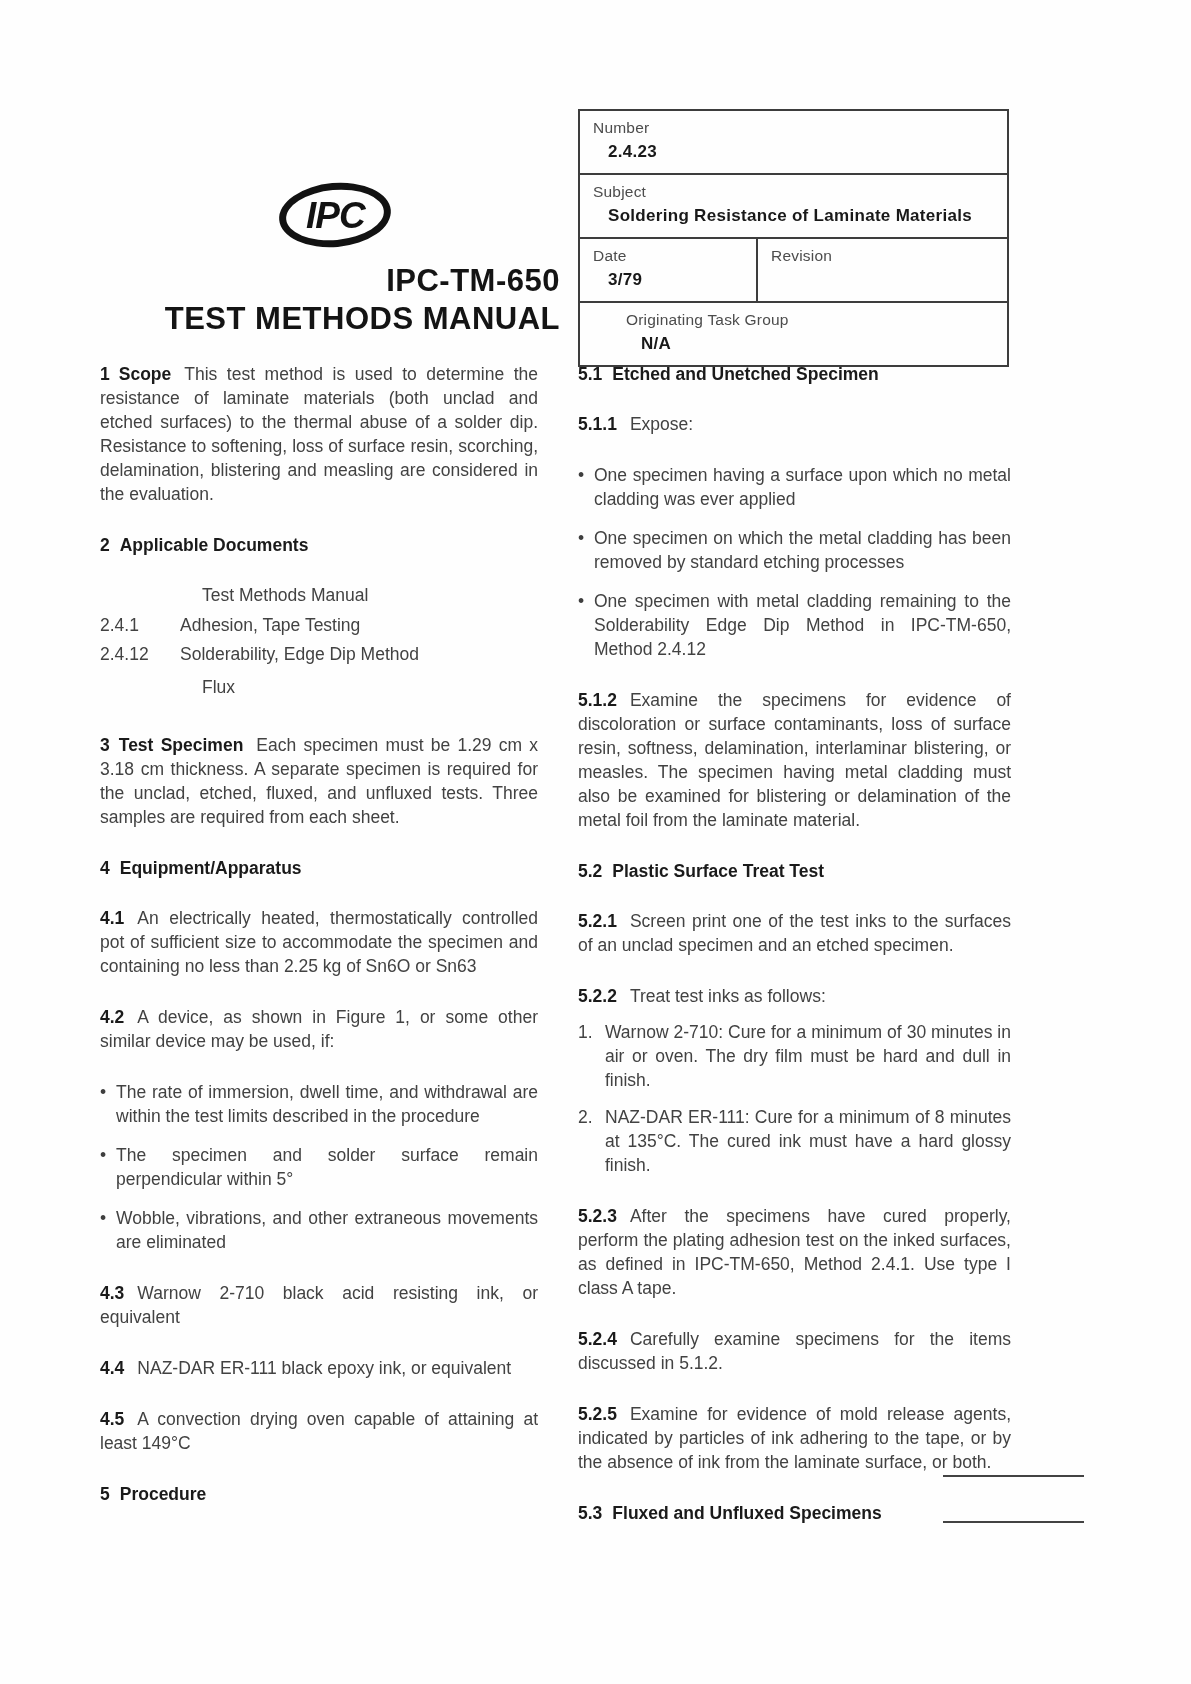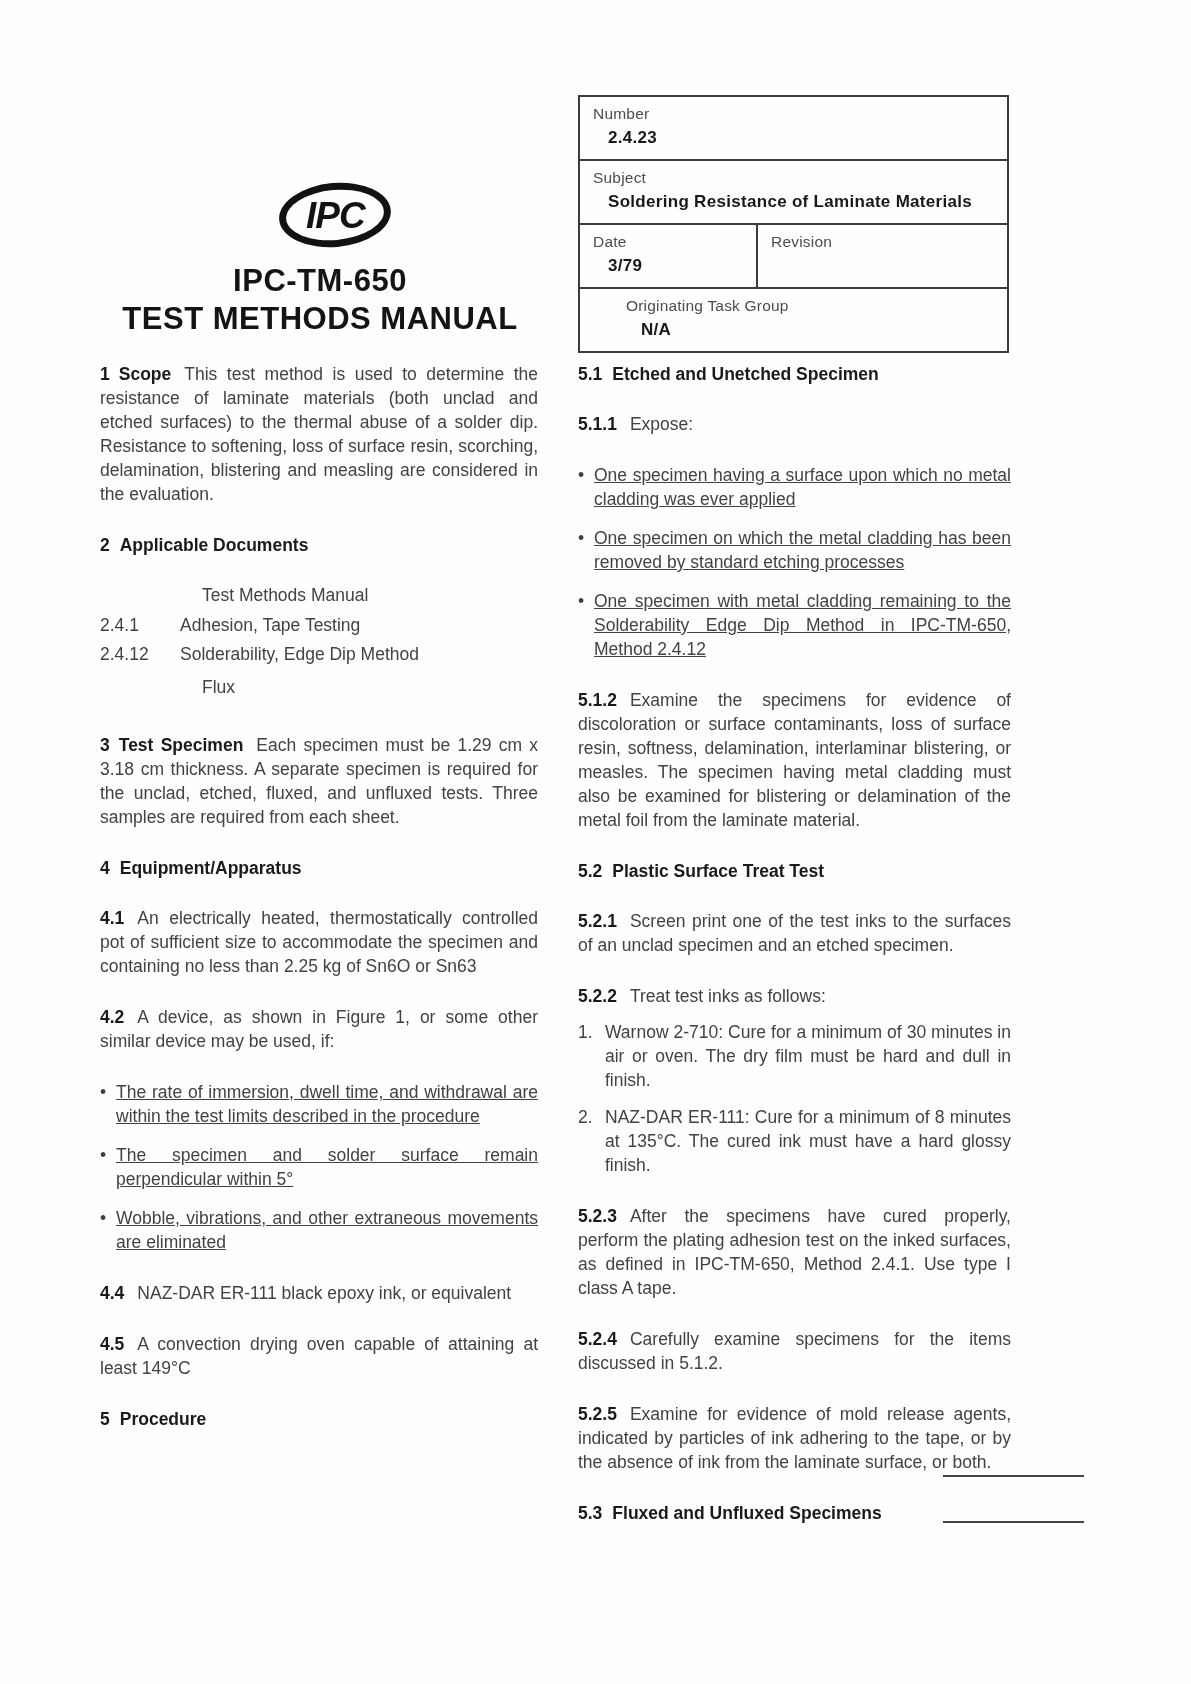--- a/index.html
+++ b/index.html
@@ -4,21 +4,21 @@
 <style>
   * { margin:0; padding:0; box-sizing:border-box; }
   html,body { background:#e8e8e8; }
   body { font-family:"Liberation Sans", sans-serif; }
   .page {
     position:relative; width:1191px; height:1684px; background:#fefefe;
     color:#3e3e3e; overflow:hidden;
   }
   
   .info-box {
-    position:absolute; left:578px; top:95px; width:431px;
+    position:absolute; left:578px; top:109px; width:431px;
     border:2px solid #3d3d3d; background:#fefefe;
   }
   .info-row { border-bottom:2px solid #3d3d3d; padding:8px 10px 11px 13px; min-height:56px; }
   .info-row:last-child { border-bottom:none;padding-left:46px; }
   .info-label { display:block; font-size:15.5px; color:#4c4c4c; letter-spacing:.2px; }
   .info-value { display:block; margin:5px 0 0 15px; font-size:17px; font-weight:bold; color:#191919; letter-spacing:.3px; }
   .info-split { display:flex; padding:0; }
   .info-split .cell { padding:8px 10px 11px 13px; min-height:60px; }
   .info-split .cell-date { width:178px; border-right:2px solid #3d3d3d; }
   .info-split .cell-rev { flex:1; }
@@ -28,41 +28,41 @@
     border:7px solid #121212; border-radius:50%;
     display:flex; align-items:center; justify-content:center;
     transform:rotate(-5deg); background:#fefefe;
   }
   .logo-text {
     font-size:37px; font-weight:bold; font-style:italic; color:#121212;
     letter-spacing:-1px; transform:rotate(5deg); line-height:1;
   }
   .manual-title {
     position:absolute; left:80px; top:262px; width:480px;
-    text-align:center; font-weight:bold; color:#141414;
+    text-align:right; font-weight:bold; color:#141414;
     font-size:31px; line-height:38px; letter-spacing:.5px;
   }
   
   .col { position:absolute; top:362px; font-size:17.5px; line-height:24px; text-align:justify; color:#424242; }
   .col-left  { left:100px; width:438px; }
   .col-right { left:578px; width:433px; }
   .para { margin-bottom:27px; }
   .b { font-weight:bold; color:#1a1a1a; }
   .hnum { margin-right:9px; }
   .htitle { margin-right:13px; }
   .sec-h { font-weight:bold; color:#1a1a1a; margin-bottom:26px; text-align:left; }
   .sec-h .hnum { margin-right:10px; }
   .indent-line { text-align:left; padding-left:102px; margin-bottom:6px; }
   .doc-row { display:flex; text-align:left; margin-bottom:5px; }
   .doc-ref { width:80px; flex:0 0 80px; }
   .doc-title { flex:1; }
   .flux-line { text-align:left; padding-left:102px; margin:9px 0 34px 0; }
   .bullet { display:flex; margin-bottom:15px; }
   .bullet::before { content:"\2022"; flex:0 0 16px; color:#3e3e3e; }
-  .bullet-text { flex:1; text-align:justify;text-decoration:underline; }
+  .bullet-text { flex:1; text-align:justify; }
   .bullet-group { margin-bottom:27px; }
   .numitem { display:flex; margin-bottom:13px; }
   .num-marker { flex:0 0 27px; }
   .num-text { flex:1; text-align:justify; }
   .numlist { margin-bottom:27px; }
   
   .sig-line { position:absolute; left:943px; width:141px; border-top:2px solid #434343; }
   .sig-line-1 { top:1475px; }
   .sig-line-2 { top:1521px; }
 </style>
@@ -147,20 +147,23 @@
         <span class="bullet-text">The rate of immersion, dwell time, and withdrawal are within the test limits described in the procedure</span>
       </div>
       <div class="bullet">
         <span class="bullet-text">The specimen and solder surface remain perpendicular within 5°</span>
       </div>
       <div class="bullet">
         <span class="bullet-text">Wobble, vibrations, and other extraneous movements are eliminated</span>
       </div>
     </div>
 
+    <p class="para">
+      <span class="b htitle">4.3</span><span>Warnow 2-710 black acid resisting ink, or equivalent</span>
+    </p>
 
     <p class="para">
       <span class="b htitle">4.4</span><span>NAZ-DAR ER-111 black epoxy ink, or equivalent</span>
     </p>
 
     <p class="para">
       <span class="b htitle">4.5</span><span>A convection drying oven capable of attaining at least 149°C</span>
     </p>
 
     <p class="sec-h">

